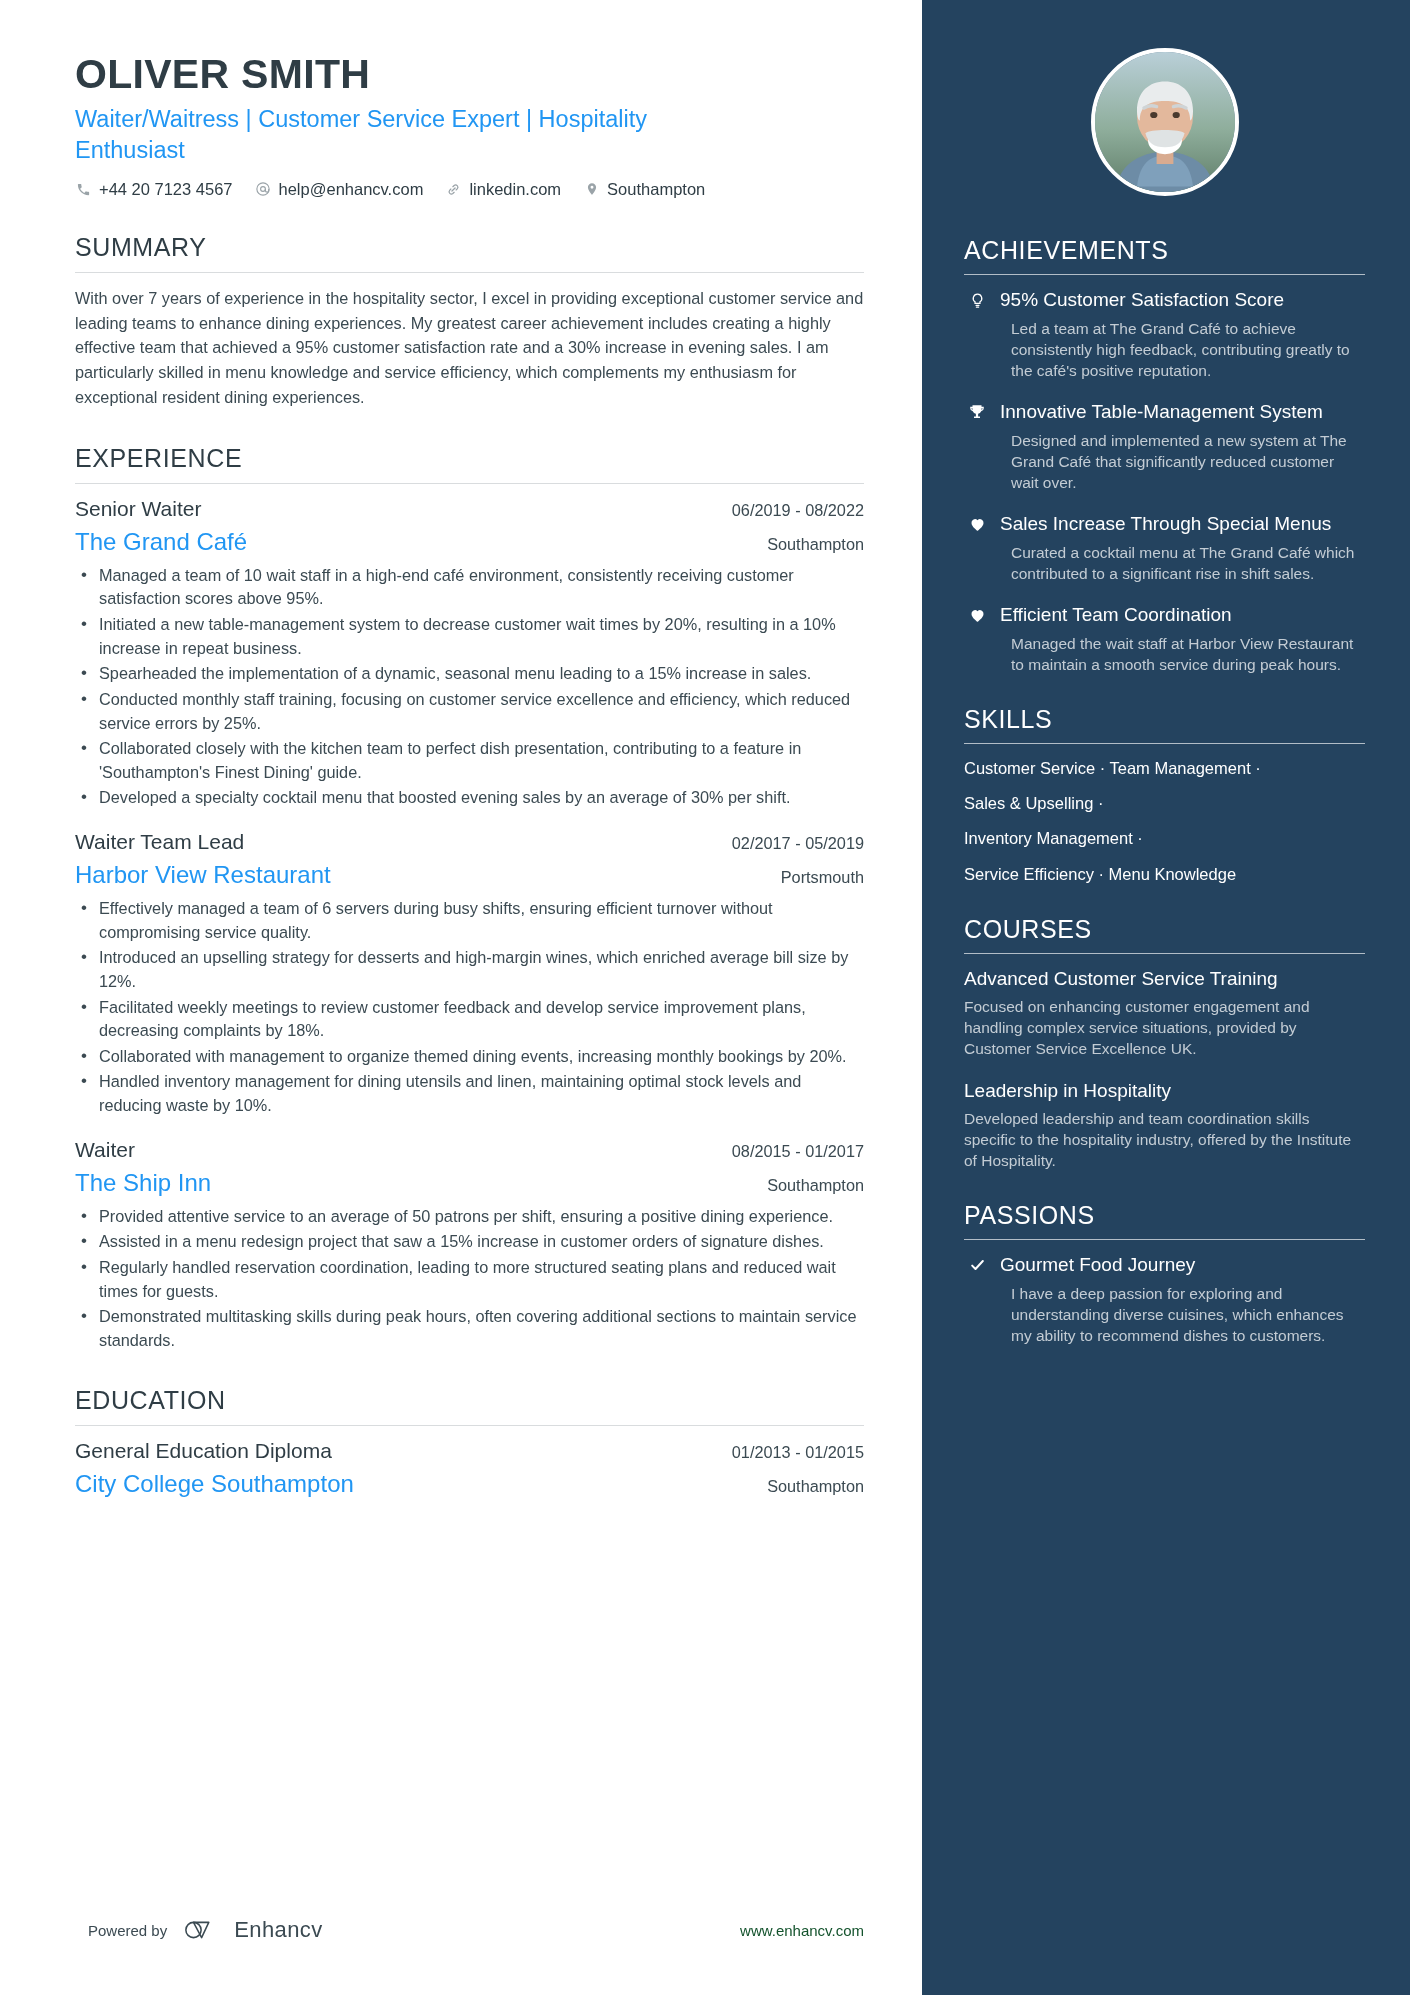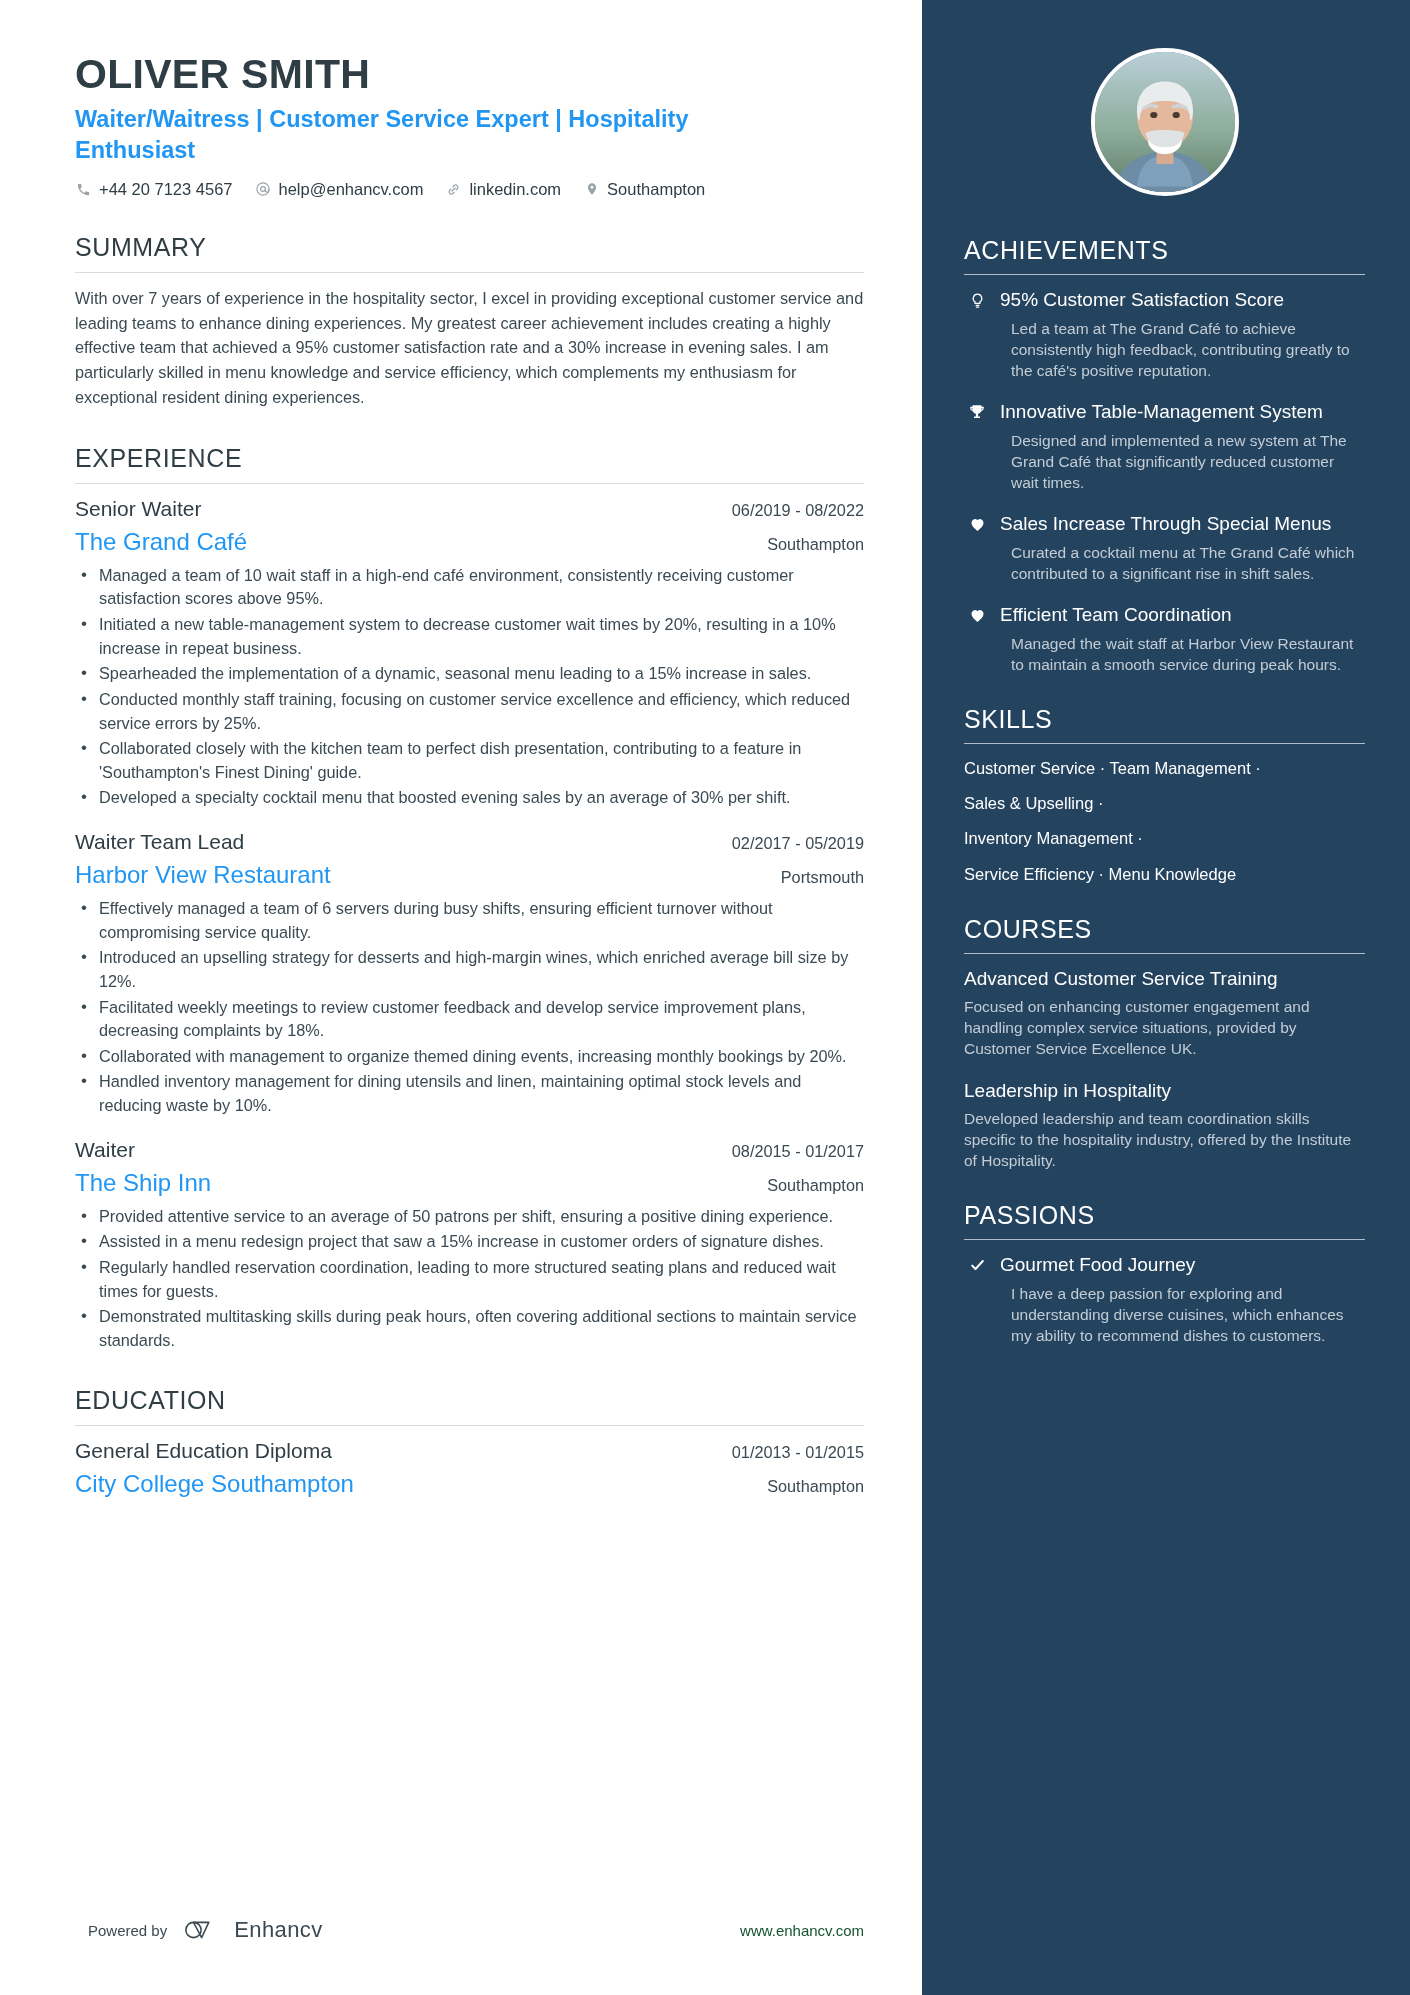--- a/index.html
+++ b/index.html
@@ -29,21 +29,21 @@
     font-weight: bold;
     letter-spacing: 0.3px;
     color: #2f3d45;
     line-height: 1.12;
     margin-bottom: 6px;
   }
   .headline {
     font-size: 23.5px;
     color: #2196f3;
     line-height: 1.32;
-    font-weight: 700;
+    font-weight: 400;
     margin-bottom: 14px;
     max-width: 640px;
   }
   .contact-row {
     display: flex;
     align-items: center;
     flex-wrap: wrap;
     gap: 0px;
     font-size: 16.5px;
     color: #2f3d45;
@@ -462,21 +462,21 @@
       </div>
 
       <div class="ach-item">
         <span class="ach-icon">
           <svg width="18" height="18" viewBox="0 0 24 24" fill="currentColor">
               <path d="M18 3H6v2H3v2a4 4 0 0 0 3.4 4 5.7 5.7 0 0 0 4.1 3.4V18H8v2h8v-2h-2.5v-3.6A5.7 5.7 0 0 0 17.6 11 4 4 0 0 0 21 7V5h-3V3zM6 9.2A2.2 2.2 0 0 1 4.6 7h1.4v2.2zm12 0V7h1.4A2.2 2.2 0 0 1 18 9.2z"></path>
             </svg>
         </span>
         <div class="ach-body">
           <div class="ach-title">Innovative Table-Management System</div>
-          <div class="ach-desc">Designed and implemented a new system at The Grand Café that significantly reduced customer wait times.</div>
+          <div class="ach-desc">Designed and implemented a new system at The Grand Café that significantly reduced customer wait over.</div>
         </div>
       </div>
 
       <div class="ach-item">
         <span class="ach-icon">
           <svg width="19" height="18" viewBox="0 0 24 24" fill="currentColor">
               <path d="M12 21s-8-5.2-8-10.4A4.6 4.6 0 0 1 12 7a4.6 4.6 0 0 1 8 3.6C20 15.8 12 21 12 21z"></path>
             </svg>
         </span>
         <div class="ach-body">

